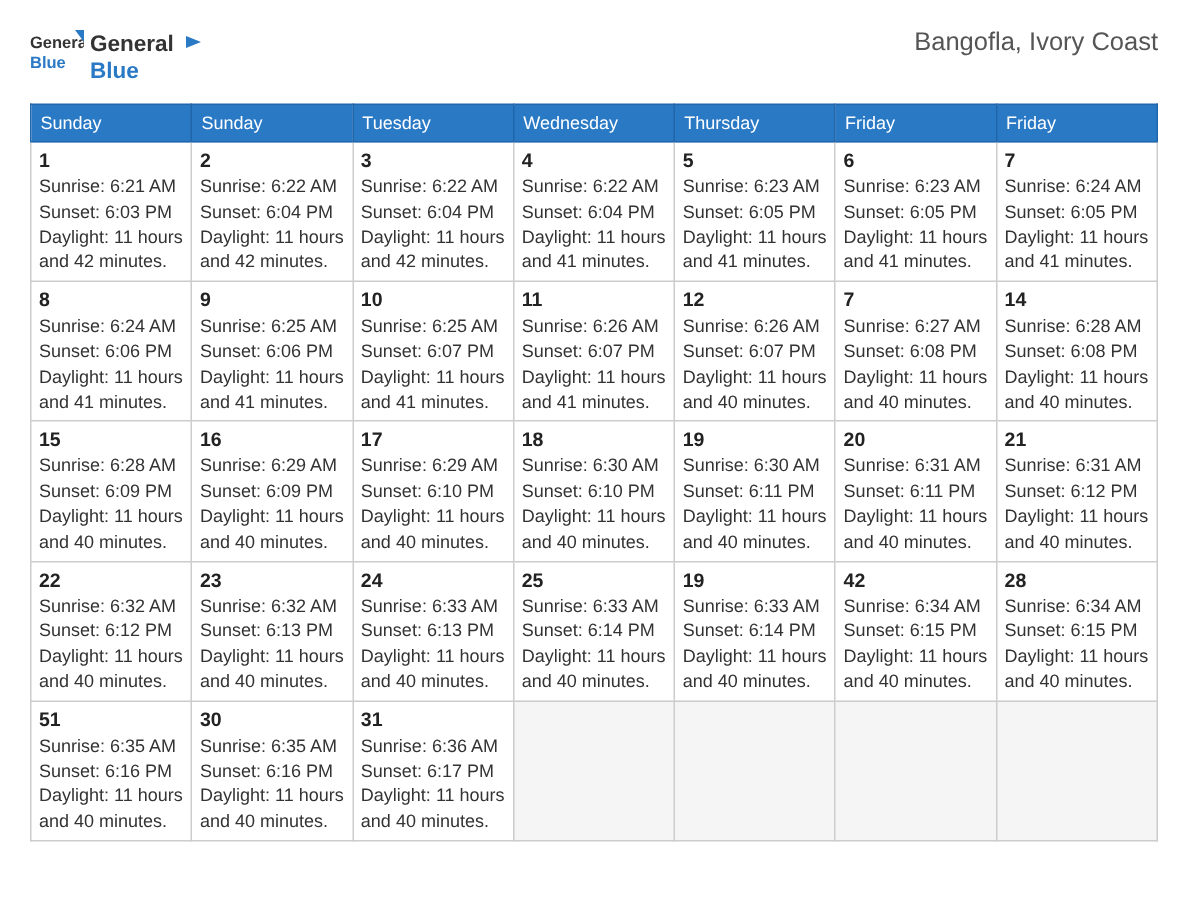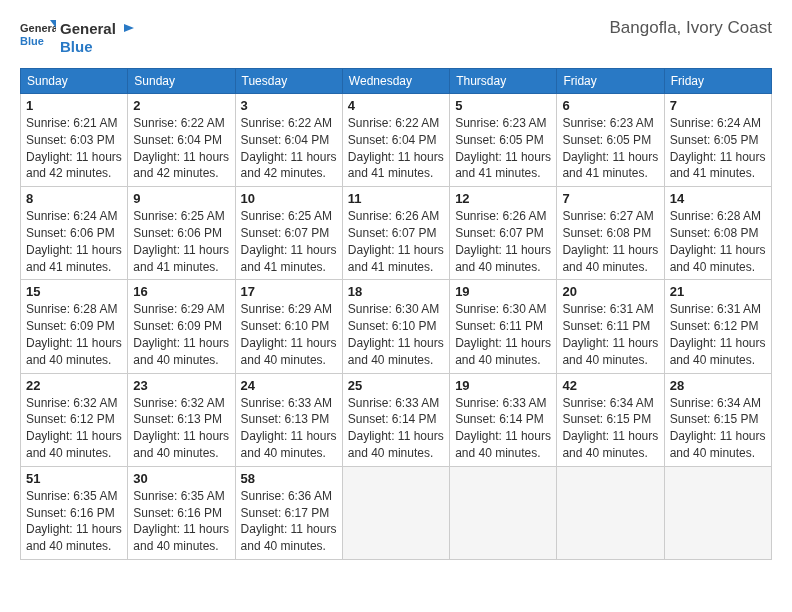--- a/index.html
+++ b/index.html
@@ -248,21 +248,21 @@
         <tr class="week-row">
           <td>
             <span class="day-num">51</span>
 <div class="day-info">Sunrise: 6:35 AM<br>Sunset: 6:16 PM<br>Daylight: 11 hours and 40 minutes.</div>
           </td>
           <td>
             <span class="day-num">30</span>
 <div class="day-info">Sunrise: 6:35 AM<br>Sunset: 6:16 PM<br>Daylight: 11 hours and 40 minutes.</div>
           </td>
           <td>
-            <span class="day-num">58</span>
+            <span class="day-num">31</span>
 <div class="day-info">Sunrise: 6:36 AM<br>Sunset: 6:17 PM<br>Daylight: 11 hours and 40 minutes.</div>
           </td>
           <td class="empty"></td>
           <td class="empty"></td>
           <td class="empty"></td>
           <td class="empty"></td>
         </tr>
       </tbody>
   </table>
 </div>

